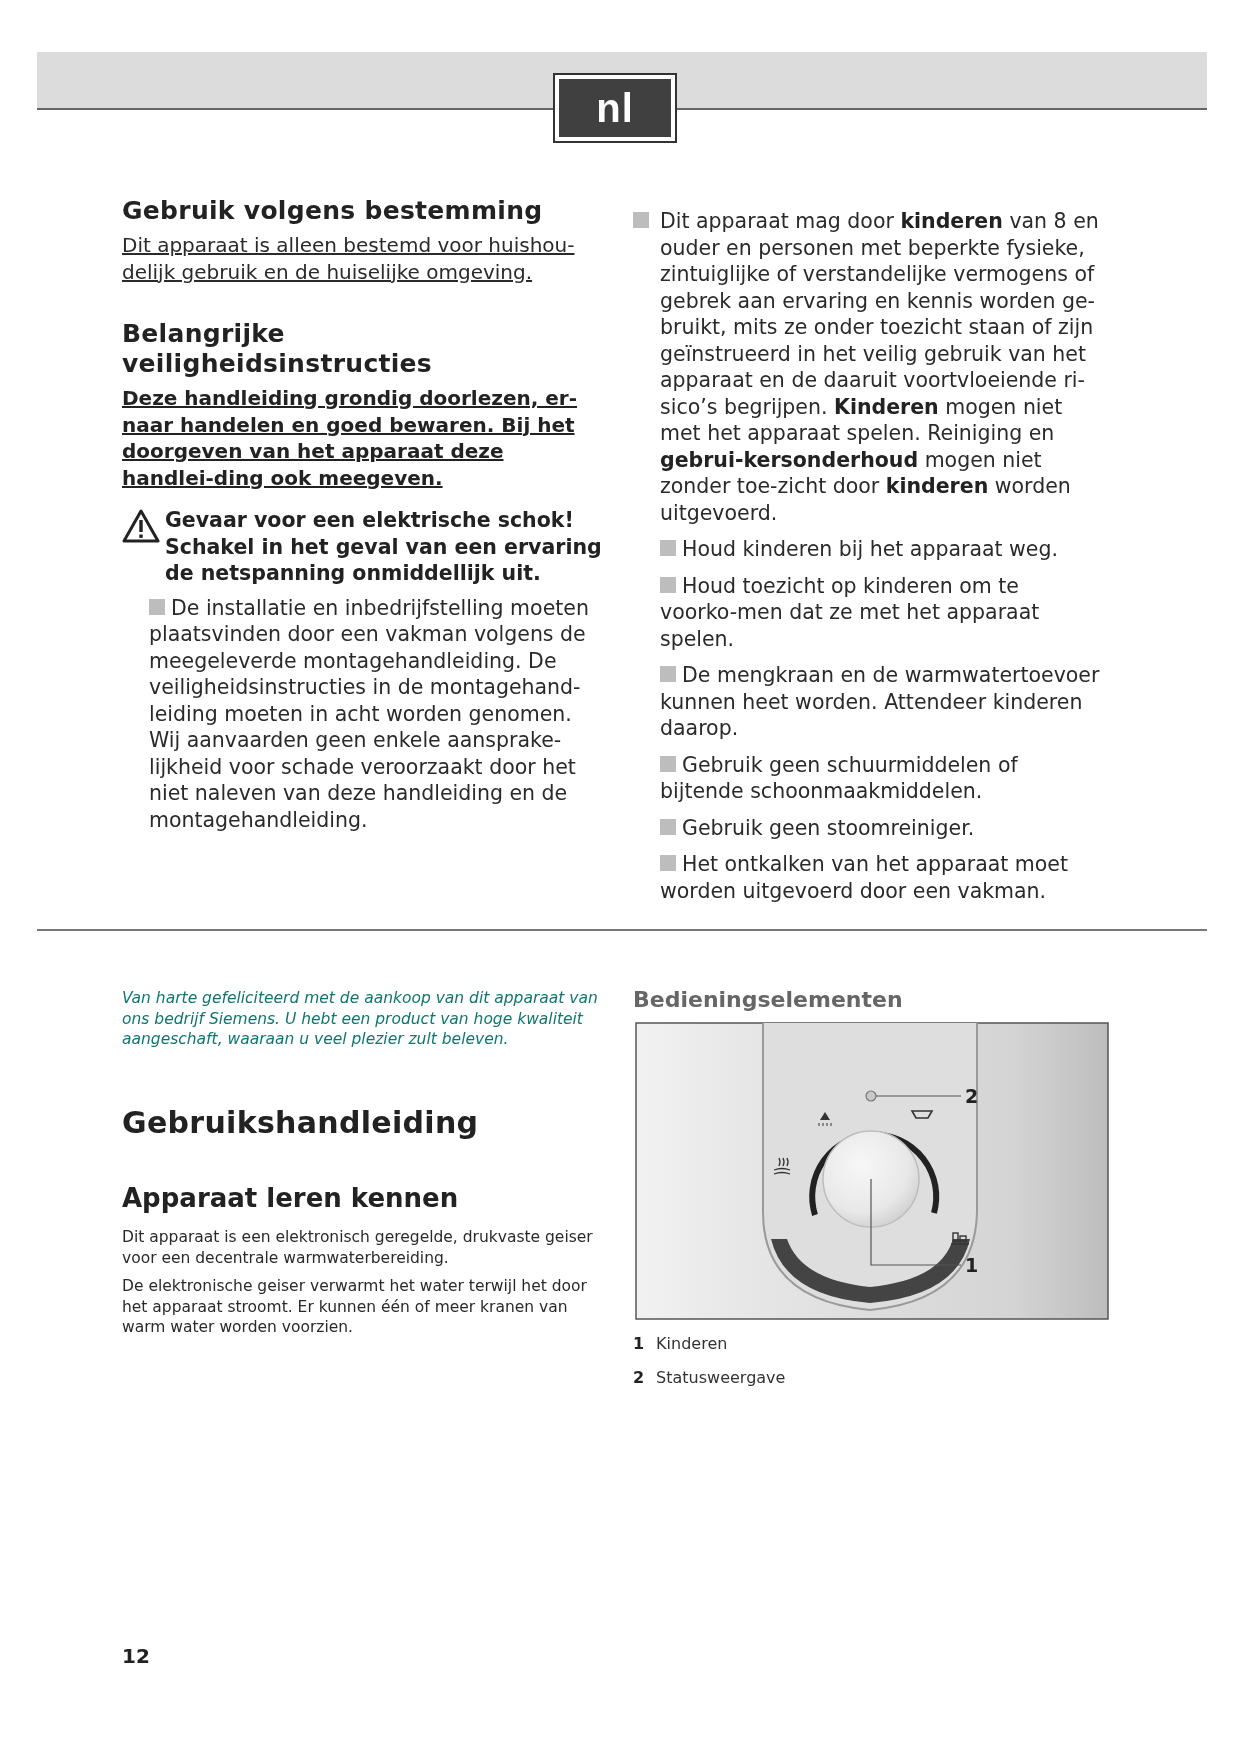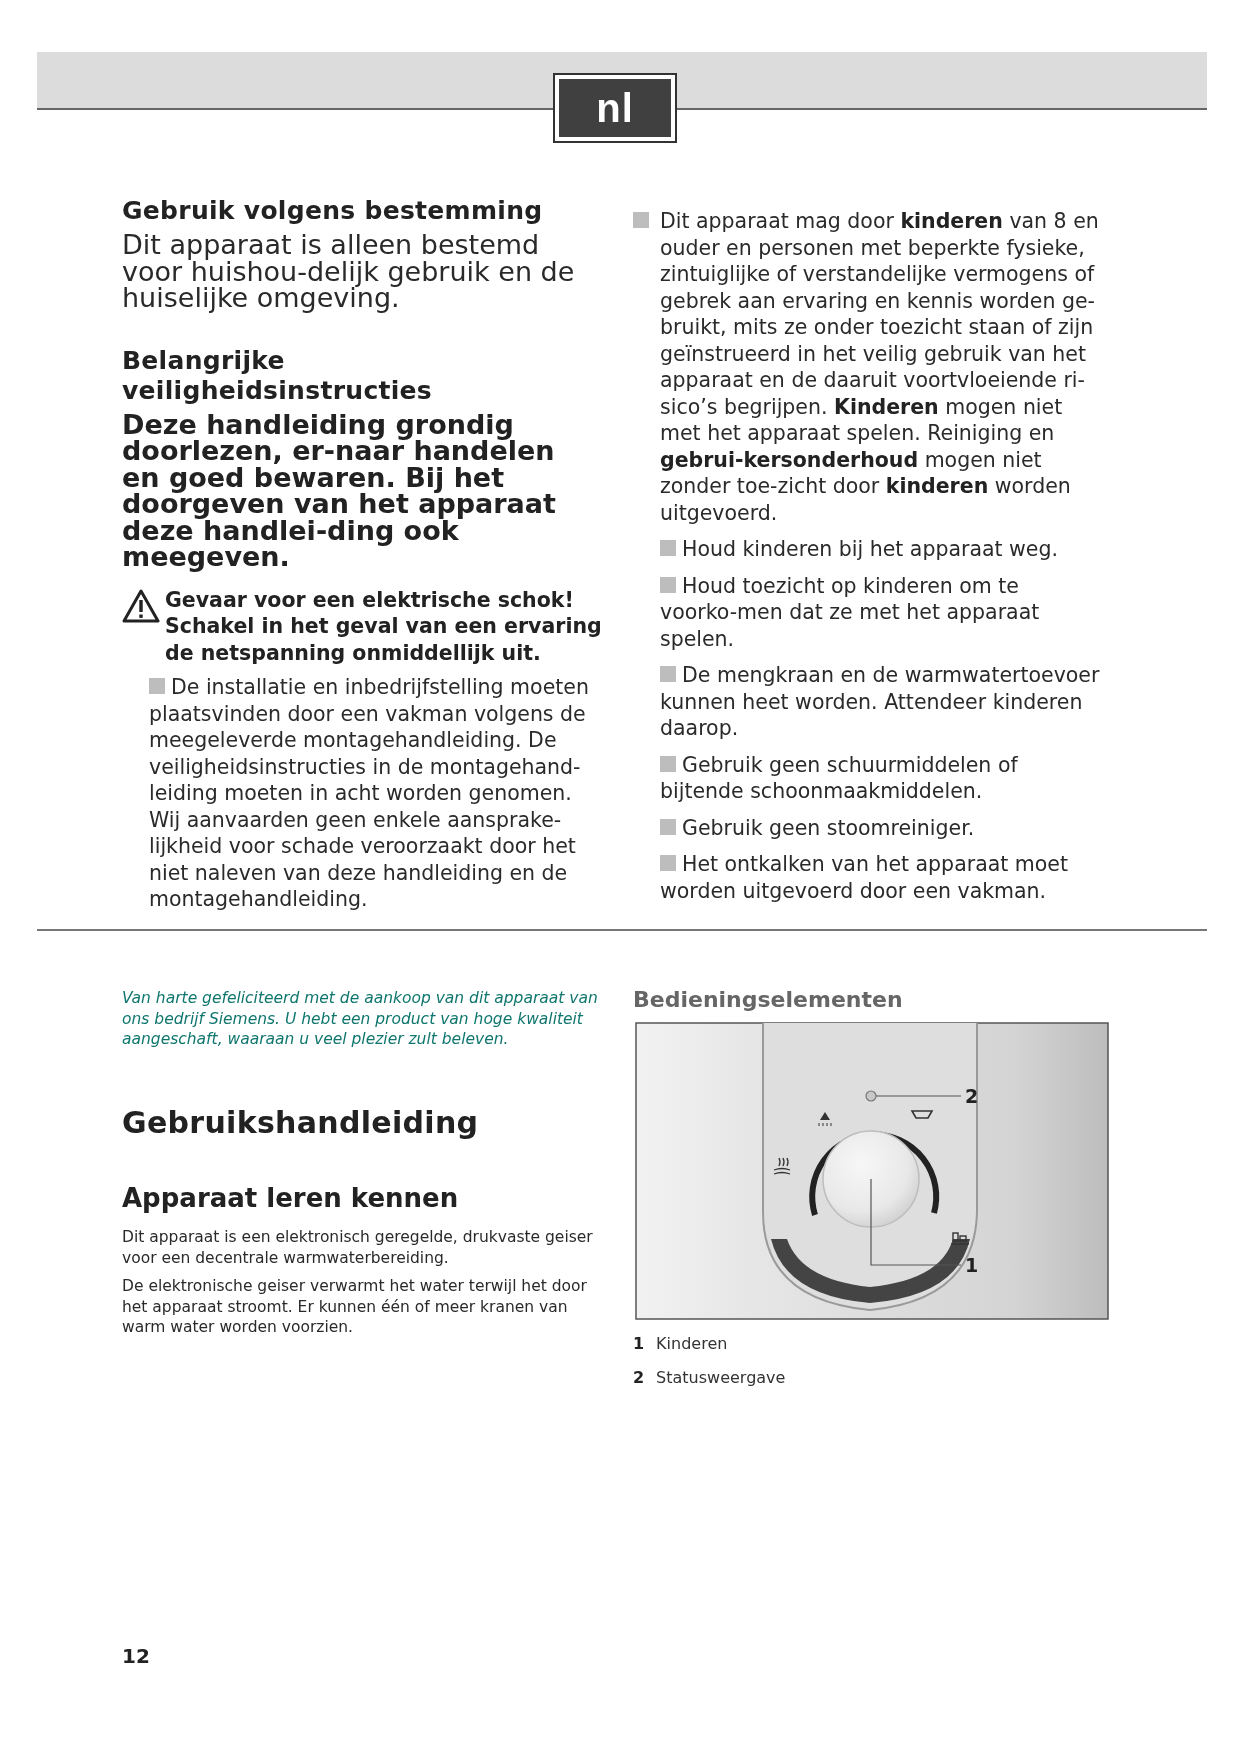--- a/index.html
+++ b/index.html
@@ -15,21 +15,21 @@
   .header-rule { left:37px; top:108px; width:1170px; height:2px; background:#666; }
   .lang-badge-frame { left:553px; top:73px; width:124px; height:70px; background:#fff; border:2px solid #333; box-sizing:border-box; }
   .lang-badge { left:559px; top:79px; width:112px; height:58px; background:#404040; color:#fff;
     font-family:"Liberation Sans", sans-serif; font-weight:bold; font-size:40px; line-height:58px; text-align:center; letter-spacing:1px; }
 
   .col { position:absolute; }
   .left-col { left:122px; top:196px; width:480px; }
   .right-col { left:633px; top:200px; width:480px; }
 
   h2.sec { font-size:25px; font-weight:bold; margin:0; line-height:30px; color:#222; letter-spacing:0.3px; }
-  p.body { font-size:27px; line-height:26.5px; margin:6px 8px 0 0; color:#2a2a2a; }
+  p.body { font-size:20px; line-height:26.5px; margin:6px 8px 0 0; color:#2a2a2a;text-decoration:underline; }
   p.bold { font-weight:bold; color:#222; }
 
   .warn { position:relative; margin-top:16px; padding-left:43px; font-weight:bold; font-size:20.5px; line-height:26.5px; color:#222; }
   .warn-icon { position:absolute; left:0; top:2px; width:38px; height:34px; }
   .bullet { position:relative; font-size:20.5px; line-height:26.5px; color:#2a2a2a; margin-top:10px; }
   .sq { display:inline-block; width:16px; height:16px; background:#bdbdbd; margin-right:6px; vertical-align:0px; }
   .bullet b { color:#222; }
 
   .mid-rule { left:37px; top:929px; width:1170px; height:2px; background:#777; }
 

